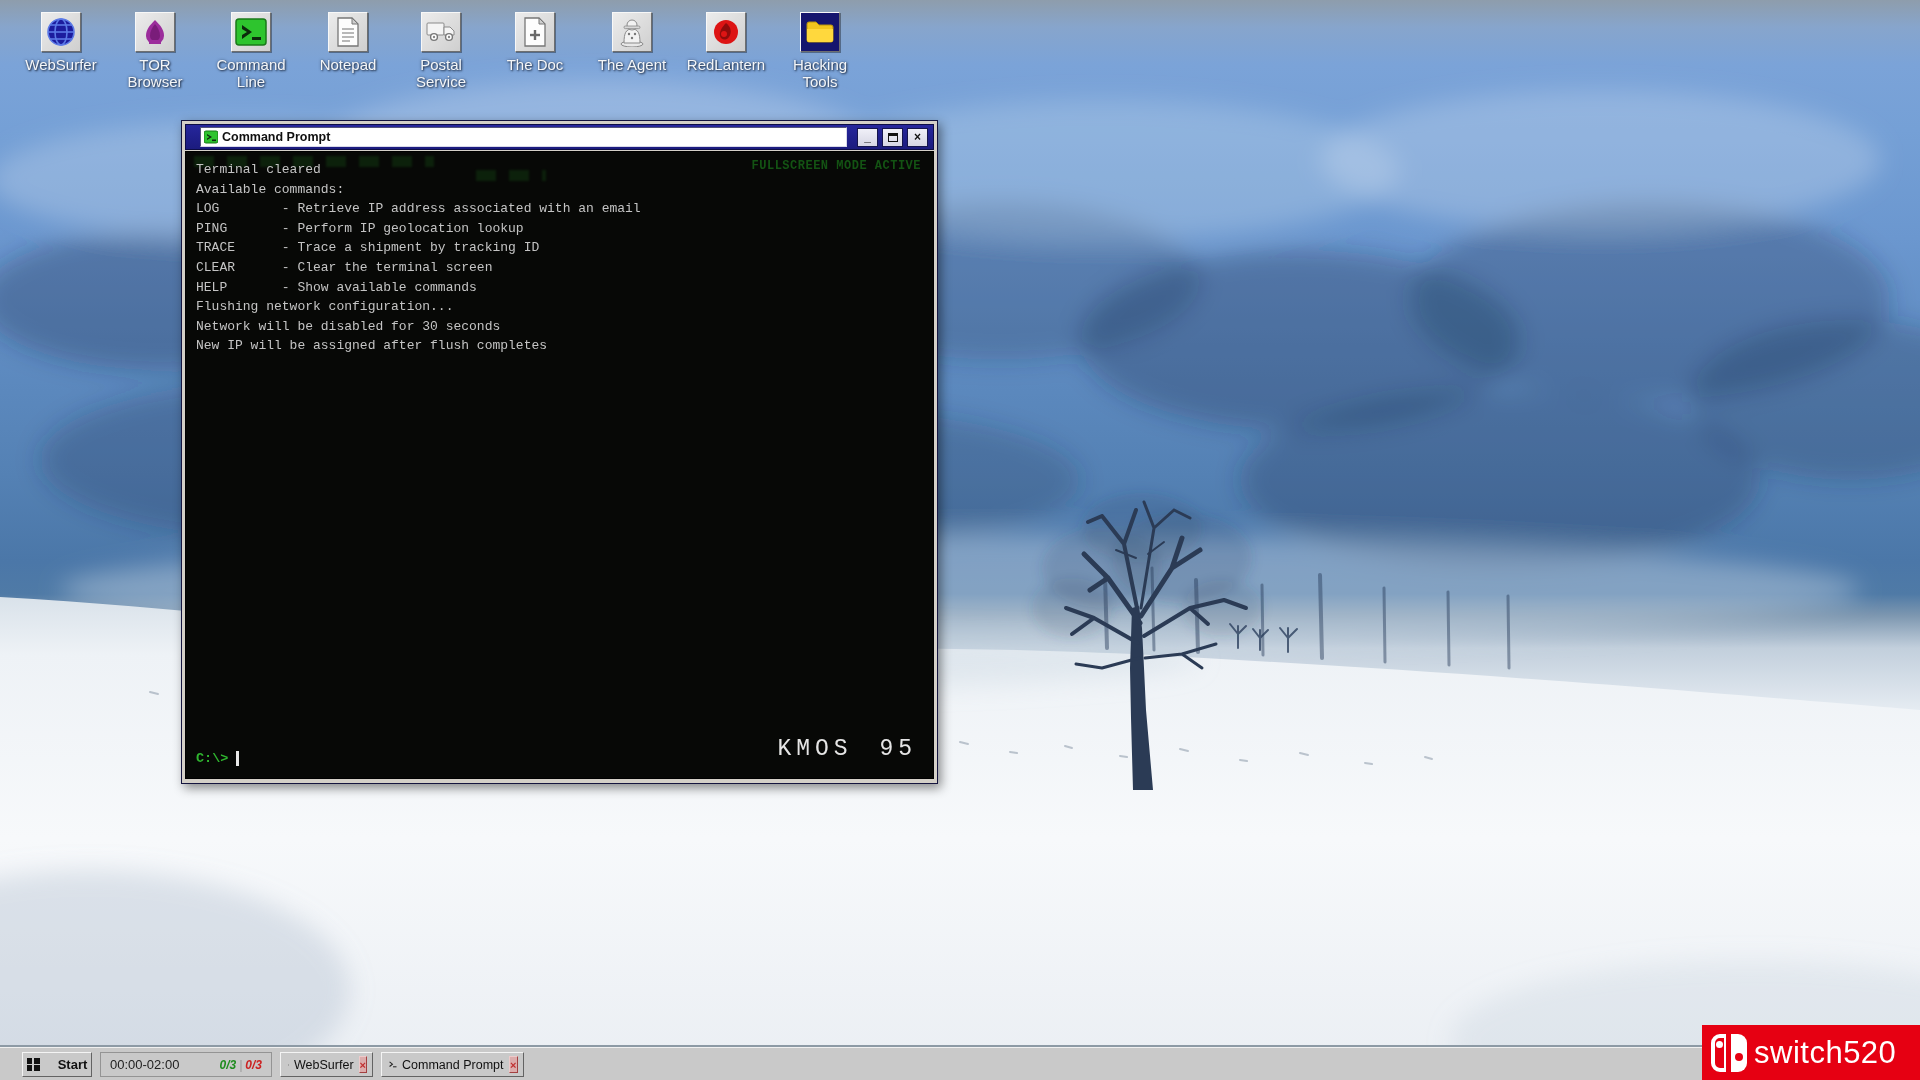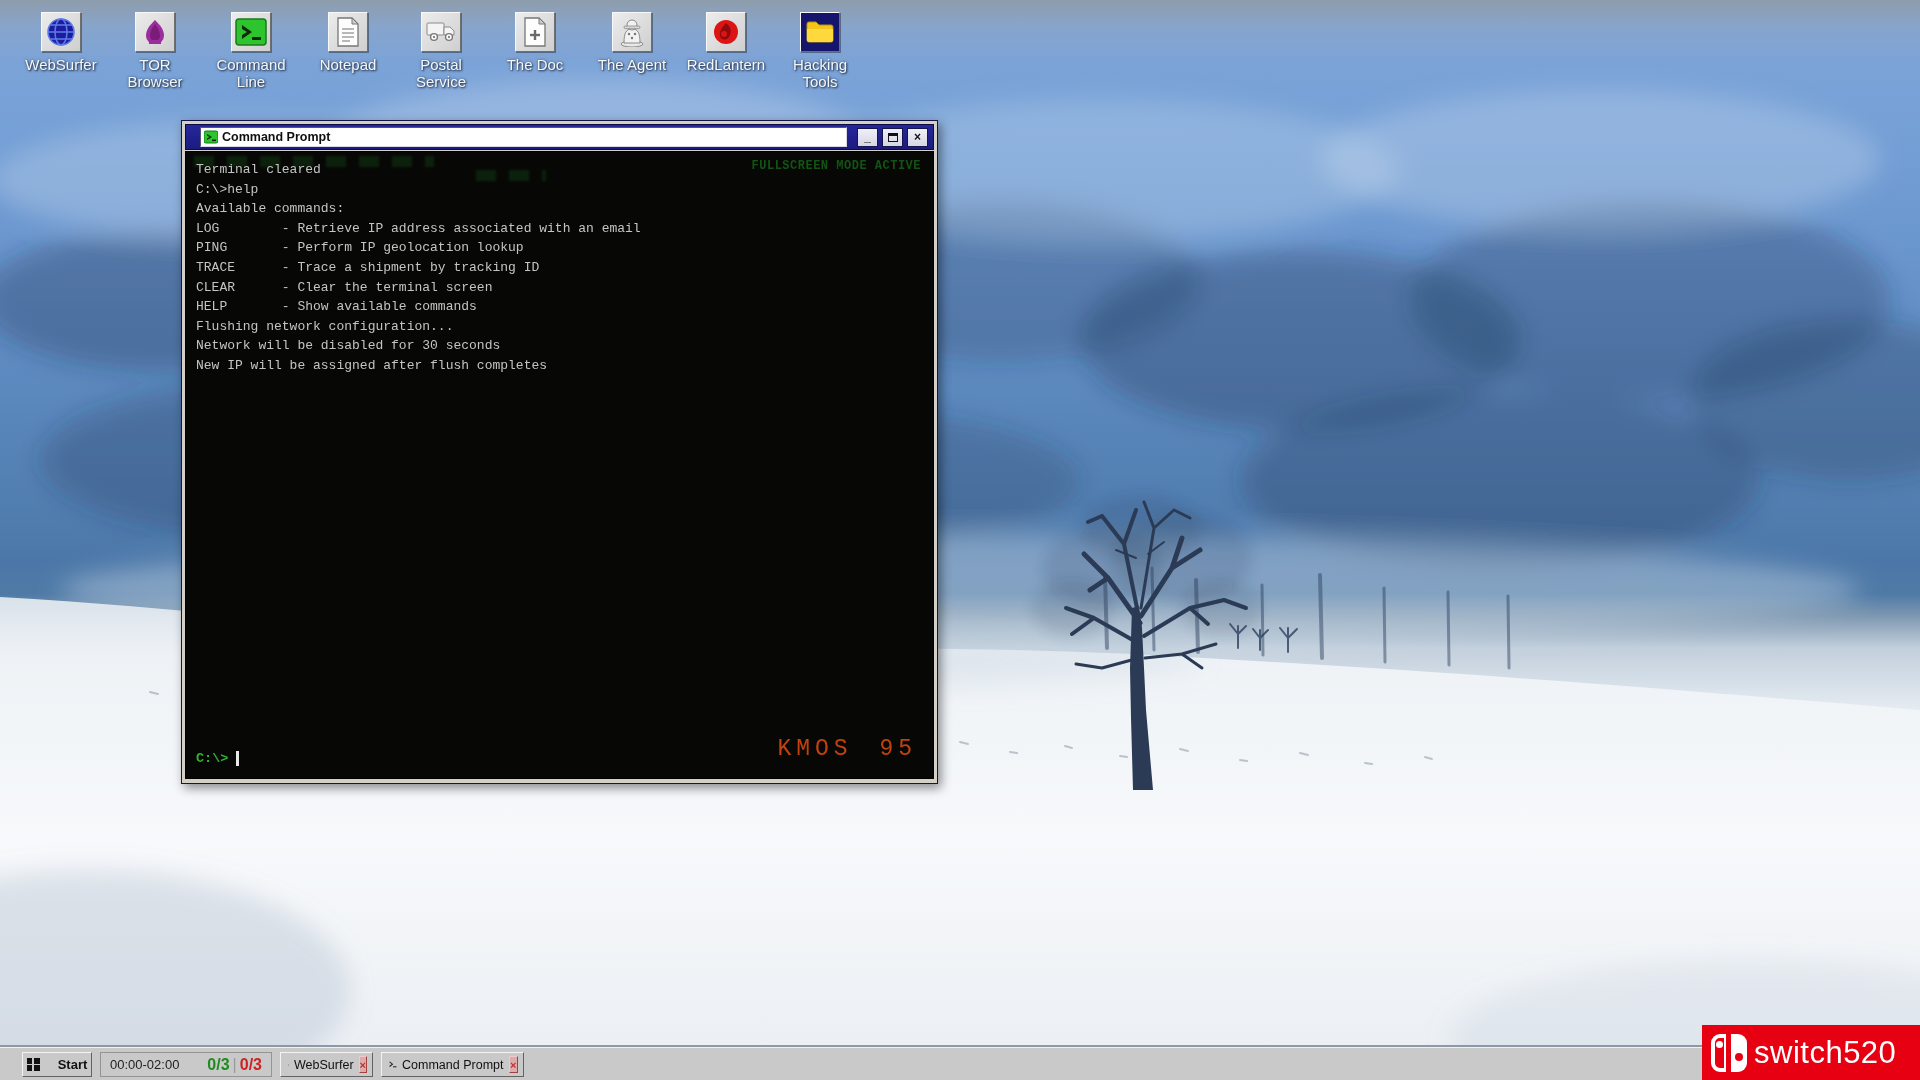--- a/index.html
+++ b/index.html
@@ -72,21 +72,21 @@
   .ghost1 { left:8px; top:4px; width:240px; }
   .ghost2 { left:290px; top:18px; width:70px; }
   .badge {
     position:absolute; top:7px; right:12px; font-size:12px; font-weight:bold;
     color:#155c15; letter-spacing:.5px; opacity:.9;
   }
   .promptline { position:absolute; left:10px; bottom:12px; display:flex; align-items:center; }
   .prompt { color:#2fb52f; font-size:13.5px; font-weight:bold; }
   .cursor { width:3px; height:15px; background:#e8e8e8; margin-left:8px; }
   .watermark {
-    position:absolute; right:16px; bottom:16px; font-size:23px; color:#c2410c;
+    position:absolute; right:16px; bottom:16px; font-size:23px; color:#e5e5e5;
     letter-spacing:5px; word-spacing:8px; font-family:"Liberation Mono",monospace;
   }
 
   
   .taskbar {
     position:absolute; left:0; right:0; bottom:0; height:33px; background:#c9c9c9;
     border-top:1px solid #f0f0f0; box-shadow:0 -2px 0 #8d9aa5;
   }
   .tb-item { position:absolute; top:4px; height:25px; display:flex; align-items:center; }
   .raised {
@@ -94,21 +94,21 @@
     border-top:1px solid #f4f4f4; border-left:1px solid #f4f4f4;
     border-right:1px solid #636363; border-bottom:1px solid #636363;
     cursor:pointer;
   }
   .startbtn { left:22px; width:70px; justify-content:center; gap:18px; }
   .winlogo { width:13px; height:13px; display:grid; grid-template-columns:1fr 1fr; grid-template-rows:1fr 1fr; gap:1.5px; }
   .winlogo div { background:#111; }
   .start-lbl { font-size:13px; font-weight:bold; color:#111; }
   .timepanel { left:100px; width:172px; border:1px solid #949494; padding:0 9px; cursor:default; }
   .time-lbl { font-size:13px; color:#222; }
-  .counters { margin-left:auto; font-size:16px; font-weight:bold; }
+  .counters { margin-left:auto; font-size:12px; font-weight:bold;font-style:italic; }
   .cnt-g { color:#1f8c1f; } .cnt-sep { color:#9a9a9a; font-weight:normal; padding:0 3px; } .cnt-r { color:#cc2222; }
   .task-tab { padding:0 5px 0 7px; gap:5px; }
   .tab-websurfer { left:280px; width:93px; }
   .tab-cmd { left:381px; width:143px; }
   .tab-lbl { font-size:12.5px; color:#111; white-space:nowrap; }
   .closebtn {
     margin-left:auto; width:15px; height:17px; background:#dcacac;
     border-top:1px solid #eecaca; border-left:1px solid #eecaca;
     border-right:1px solid #a34040; border-bottom:1px solid #a34040;
     color:#c03030; font-size:11px; font-weight:bold; display:flex;
@@ -373,21 +373,20 @@
     </div>
   </div>
 
   <div class="terminal">
     <div class="ghost1"></div>
     <div class="ghost2"></div>
     <div class="badge">FULLSCREEN MODE ACTIVE</div>
 
     <div class="tlines">
       <div class="t-line">Terminal cleared</div>
-      <div class="t-line">C:\&gt;help</div>
       <div class="t-line">Available commands:</div>
       <div class="t-line">LOG        - Retrieve IP address associated with an email</div>
       <div class="t-line">PING       - Perform IP geolocation lookup</div>
       <div class="t-line">TRACE      - Trace a shipment by tracking ID</div>
       <div class="t-line">CLEAR      - Clear the terminal screen</div>
       <div class="t-line">HELP       - Show available commands</div>
       <div class="t-line">Flushing network configuration...</div>
       <div class="t-line">Network will be disabled for 30 seconds</div>
       <div class="t-line">New IP will be assigned after flush completes</div>
     </div>

